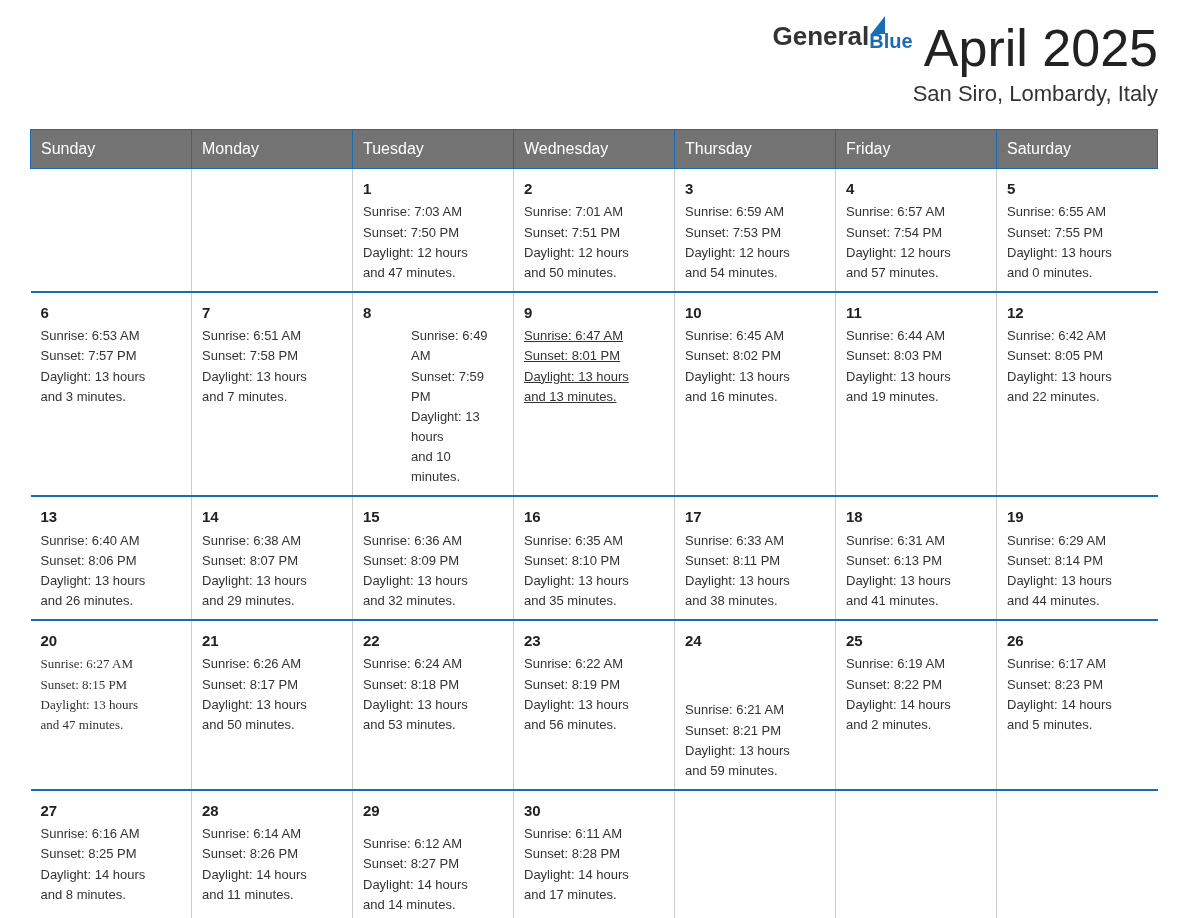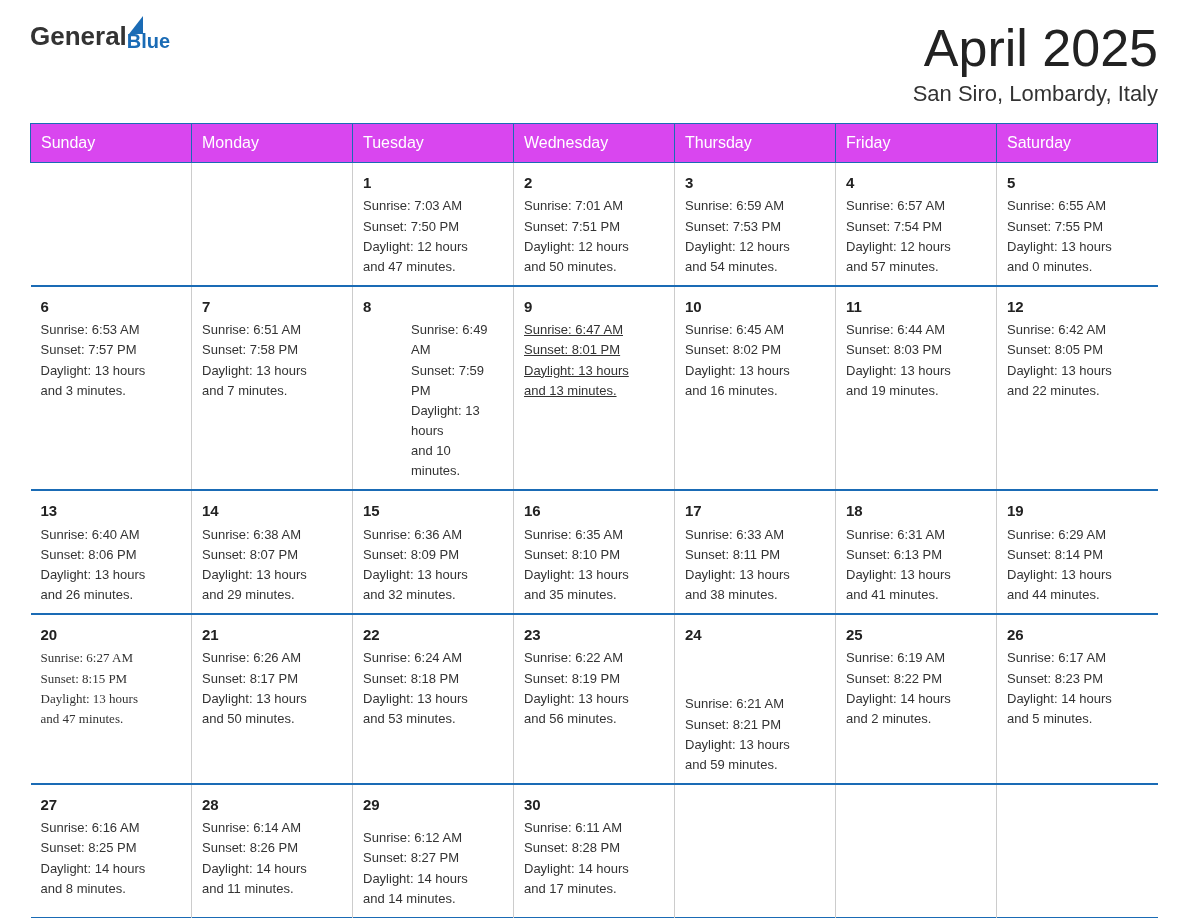--- a/index.html
+++ b/index.html
@@ -5,23 +5,23 @@
     * { margin: 0; padding: 0; box-sizing: border-box; }
     body {
       font-family: Arial, sans-serif;
       background: #fff;
       width: 1188px;
       min-height: 918px;
       padding: 20px 30px;
     }
     .header {
       display: flex;
-      justify-content: space-between;
+      justify-content: flex-end;
       align-items: flex-start;
-      margin-bottom: 16px;
+      margin-bottom: 22px;
     }
     .logo {
       display: flex;
       align-items: center;
       gap: 0;
     }
     .logo-text-general {
       font-size: 26px;
       font-weight: bold;
       color: #333;
@@ -57,21 +57,21 @@
     .location {
       font-size: 22px;
       color: #333;
       margin-top: 4px;
     }
     table {
       width: 100%;
       border-collapse: collapse;
     }
     thead tr {
-      background-color: #d946ef;
+      background-color: #737373;
       color: #fff;
     }
     thead th {
       padding: 10px 10px;
       font-size: 16px;
       font-weight: normal;
       text-align: left;
       border: 1px solid #1a6bb5;
     }
     tbody tr {

